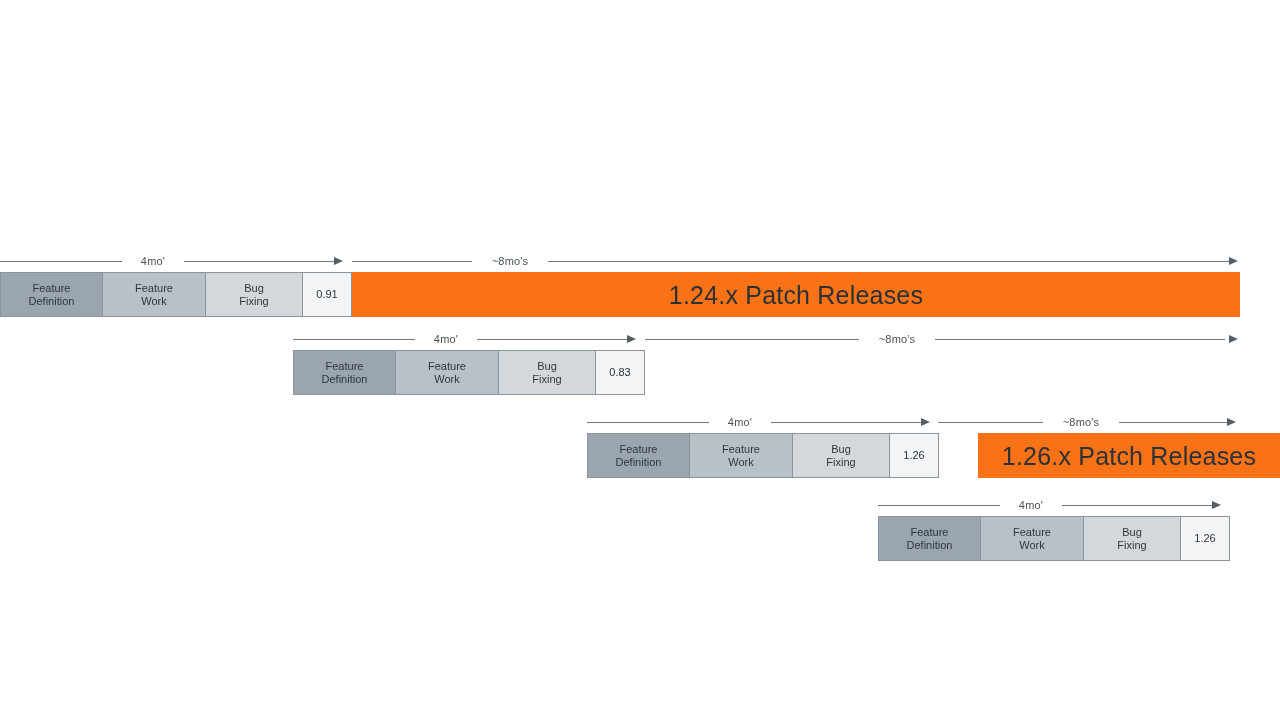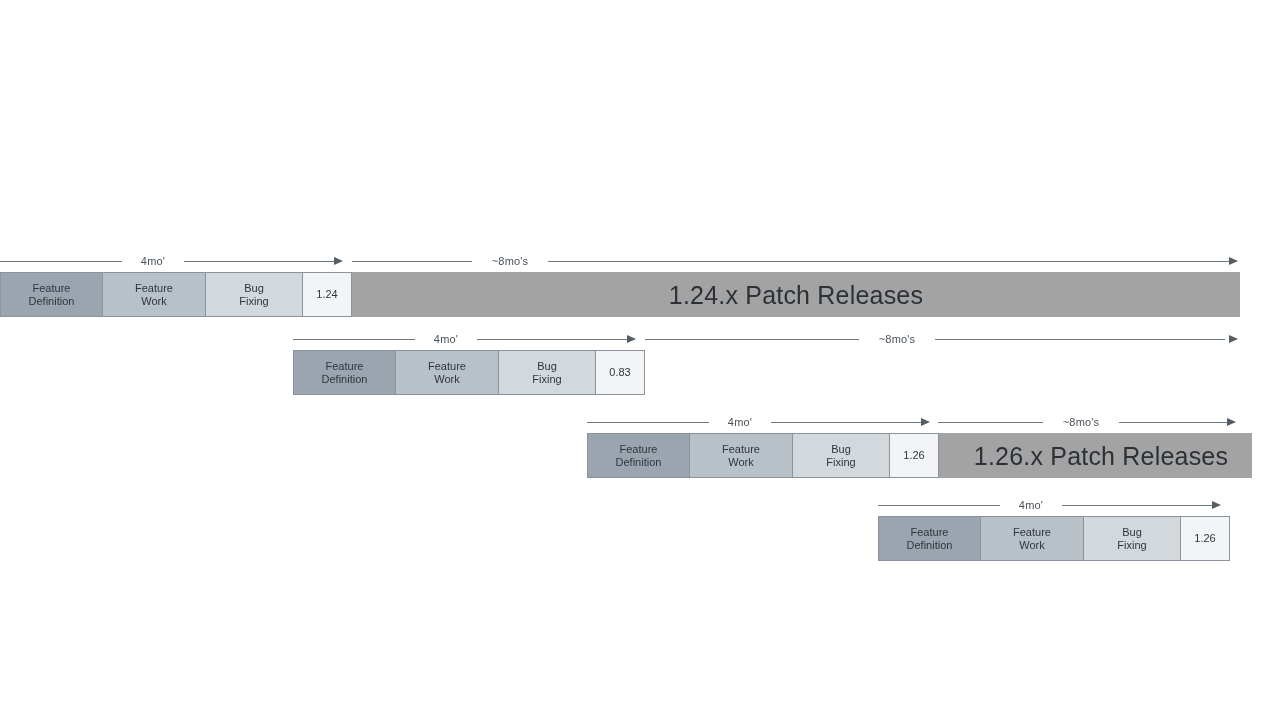--- a/index.html
+++ b/index.html
@@ -85,21 +85,21 @@
   .phase-cell:first-child { margin-left: 0; }
   .phase-cell.definition { background: #9aa5b0; }
   .phase-cell.work       { background: #b9c1c8; }
   .phase-cell.fixing     { background: #d3d8dc; }
   .phase-cell.version    { background: #f2f4f5; font-size: 11px; }
 
   
   .patch-band {
     position: absolute;
     height: 45px;
-    background: #a3a3a3;
+    background: #f97316;
     display: flex;
     align-items: center;
     justify-content: center;
   }
   .patch-label {
     font-size: 25px;
     line-height: 28px;
     color: #2b3136;
     white-space: nowrap;
     letter-spacing: 0.2px;
@@ -136,21 +136,21 @@
         <span>Definition</span>
       </div>
       <div class="phase-cell work" style="width:104px;">
         <span>Feature</span>
         <span>Work</span>
       </div>
       <div class="phase-cell fixing" style="width:98px;">
         <span>Bug</span>
         <span>Fixing</span>
       </div>
-      <div class="phase-cell version" style="width:50px;">1.24</div>
+      <div class="phase-cell version" style="width:50px;">0.91</div>
     </div>
   </div>
 
   <div class="release-row" style="left:0px; top:328px; width:1280px;">
 
     <div class="arrow-group" style="left:293px; top:0px; width:345px;">
       <div class="arrow-line" style="left:0px; width:122px;"></div>
       <div class="arrow-label" style="left:122px; width:62px;">4mo'</div>
       <div class="arrow-line" style="left:184px; width:152px;"></div>
       <div class="arrow-head" style="left:334px;"></div>
@@ -190,21 +190,21 @@
       <div class="arrow-head" style="left:334px;"></div>
     </div>
 
     <div class="arrow-group" style="left:938px; top:0px; width:302px;">
       <div class="arrow-line" style="left:0px; width:105px;"></div>
       <div class="arrow-label" style="left:105px; width:76px;">~8mo's</div>
       <div class="arrow-line" style="left:181px; width:110px;"></div>
       <div class="arrow-head" style="left:289px;"></div>
     </div>
 
-    <div class="patch-band" style="left:938px; top:22px; width:302px;padding-left:12px;">
+    <div class="patch-band" style="left:978px; top:22px; width:302px;">
       <div class="patch-label">1.26.x Patch Releases</div>
     </div>
 
     <div class="phase-bar" style="left:587px; top:22px; width:352px;">
       <div class="phase-cell definition" style="width:103px;">
         <span>Feature</span>
         <span>Definition</span>
       </div>
       <div class="phase-cell work" style="width:104px;">
         <span>Feature</span>

